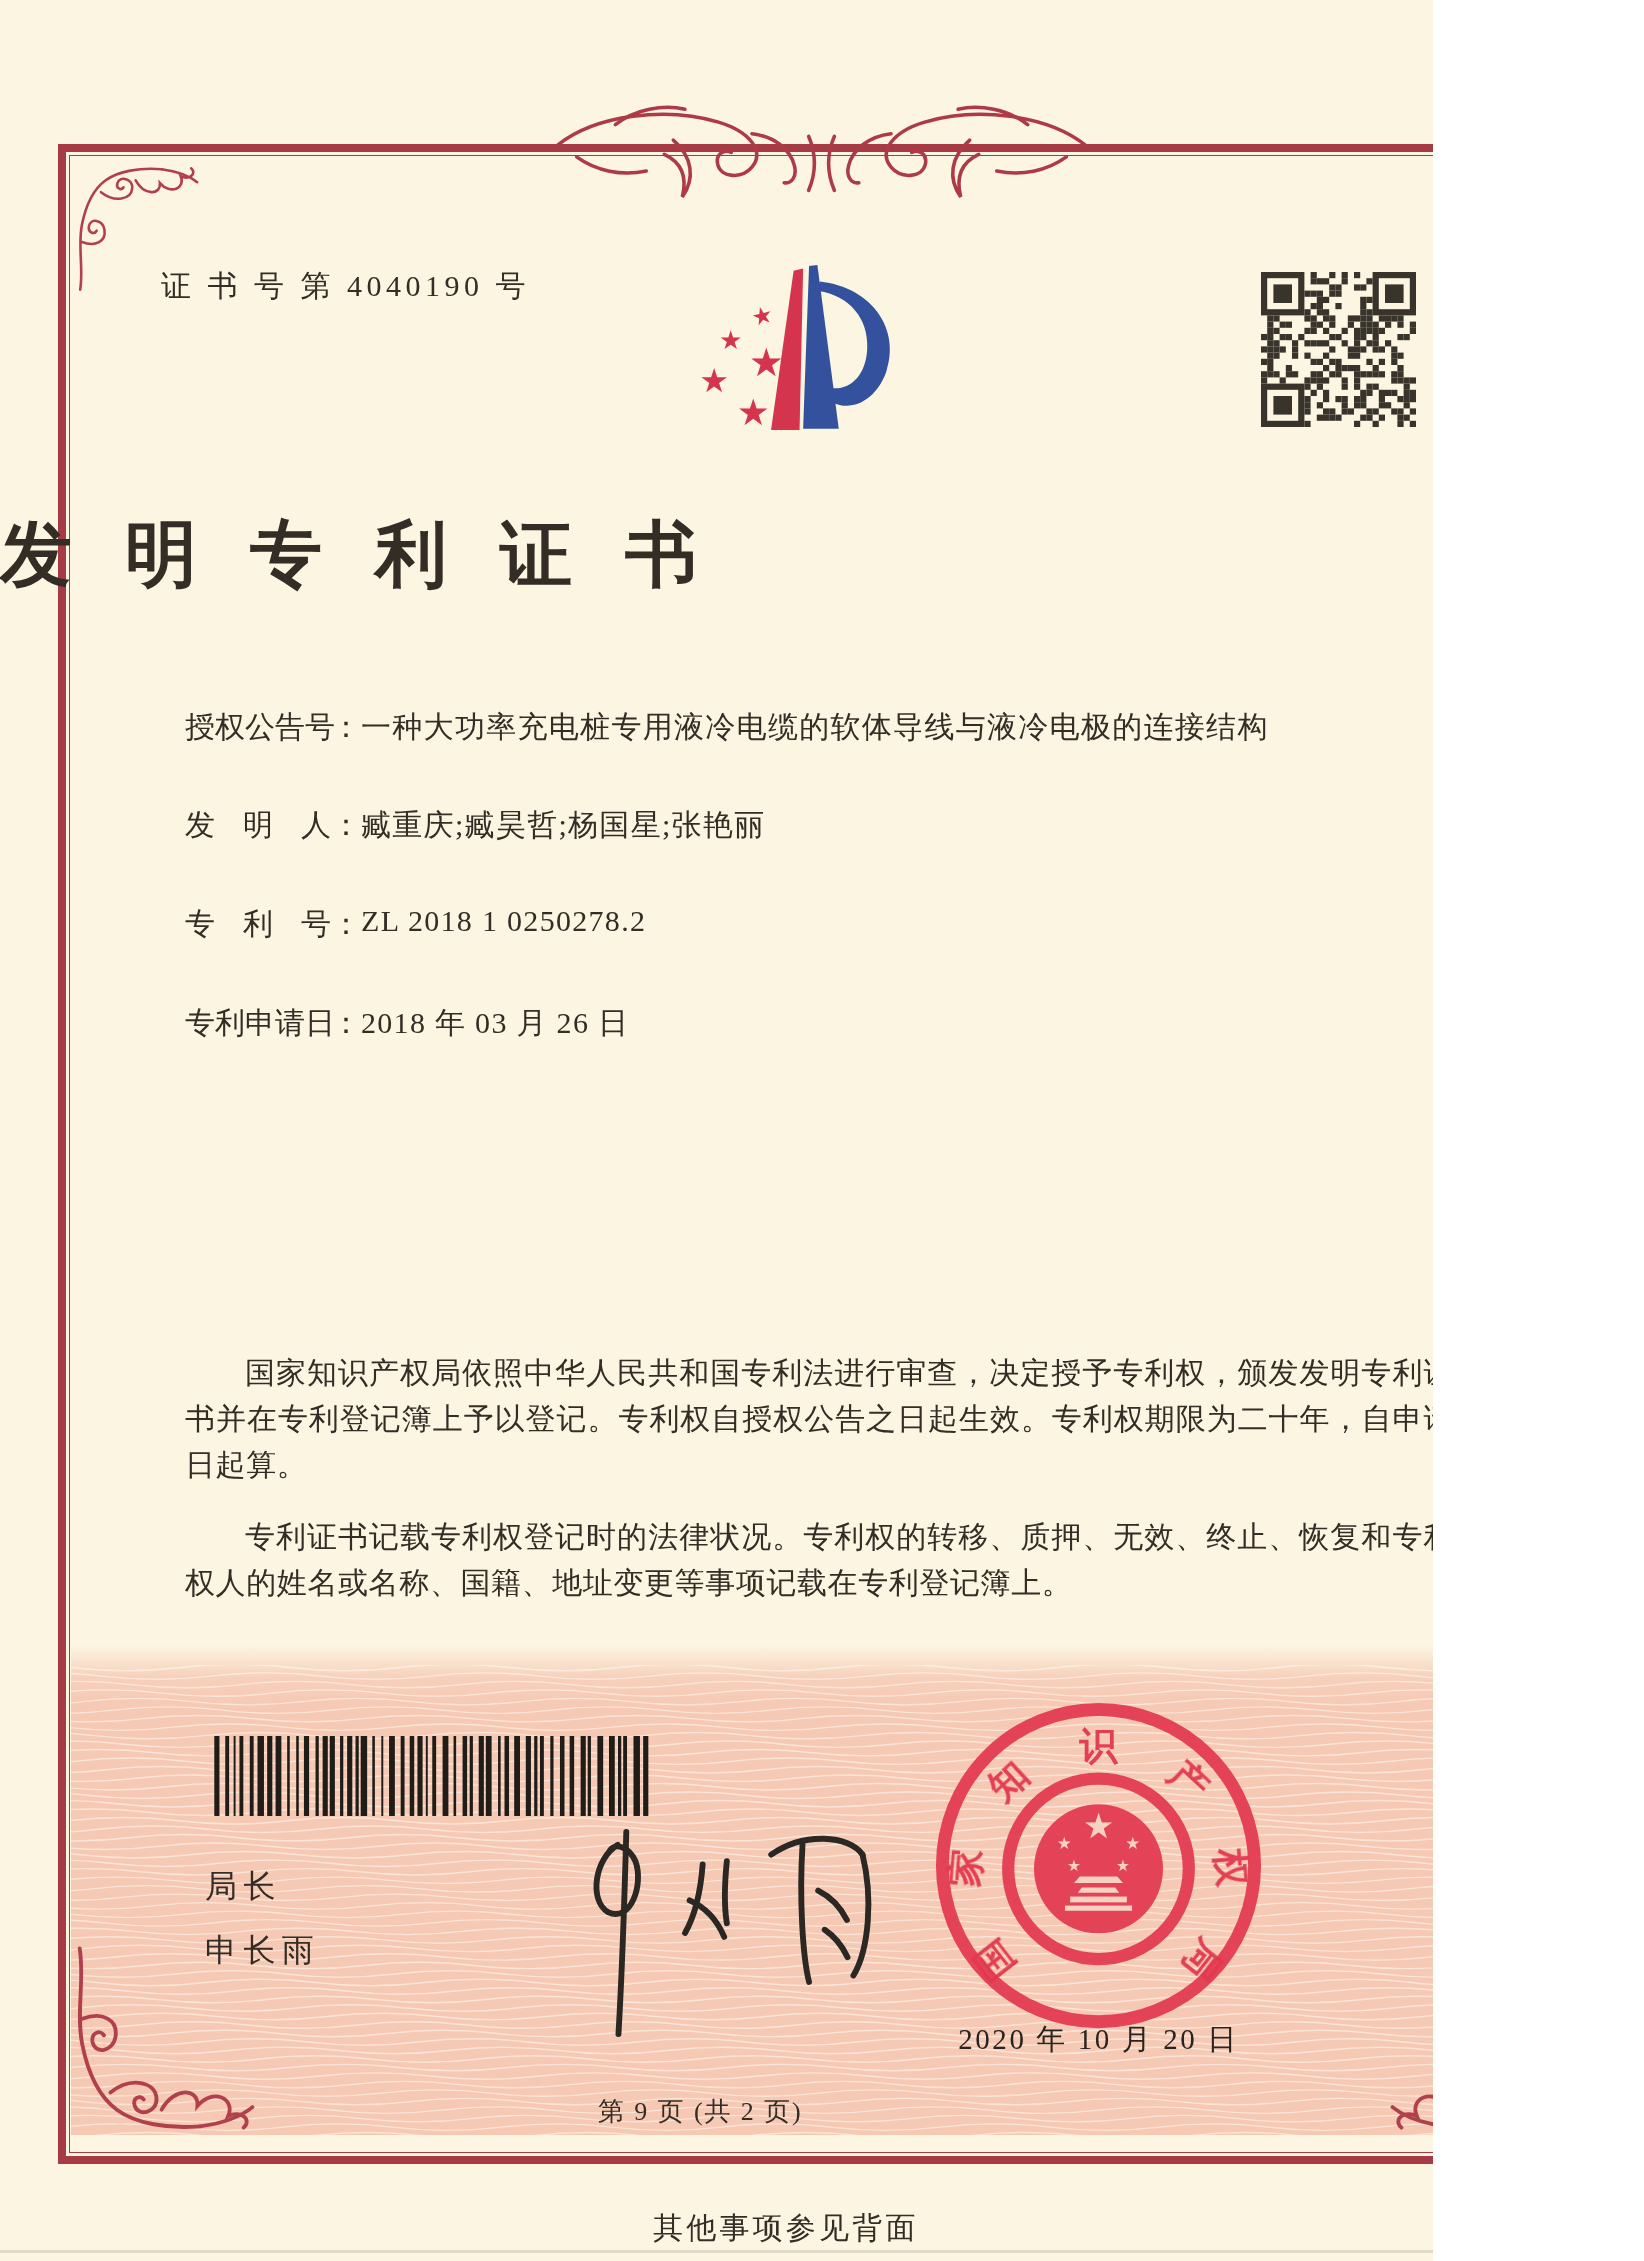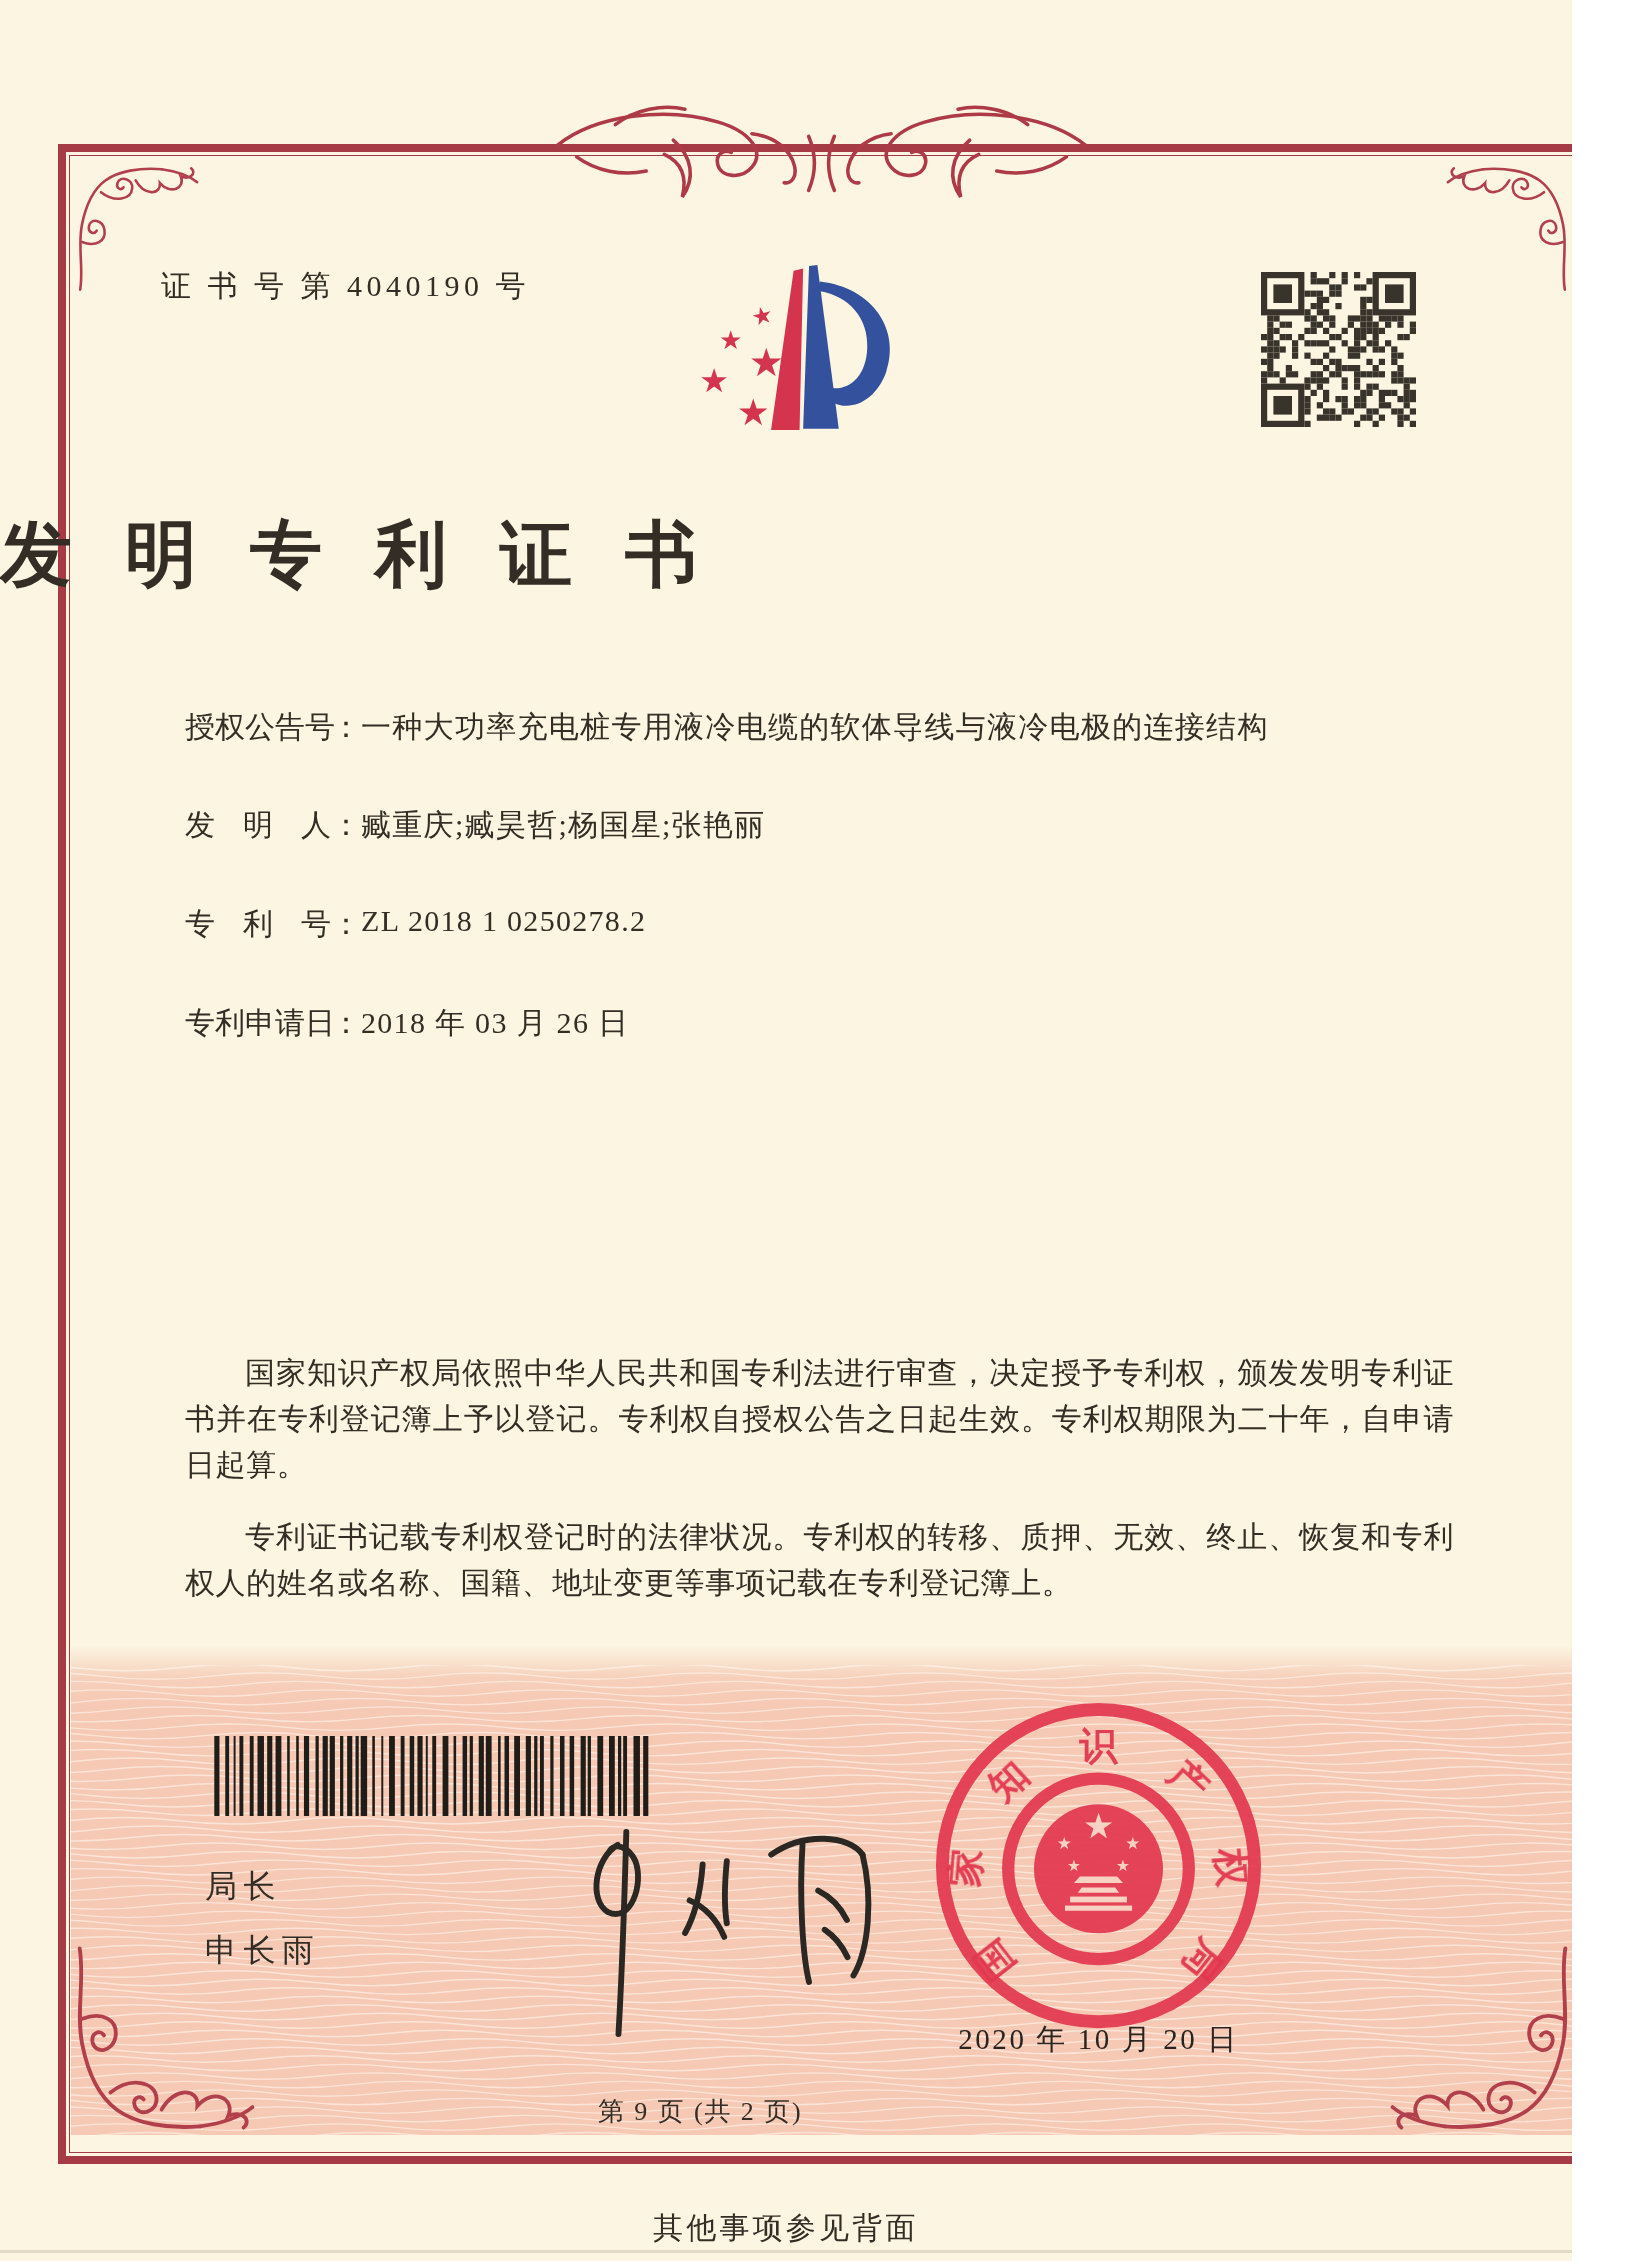--- a/index.html
+++ b/index.html
@@ -1,16 +1,16 @@
 <!DOCTYPE html>
 <html style="font-size:10.3px"><head>
 <meta charset="utf-8">
 <style>
   html,body{margin:0;padding:0}
-  #page{position:relative;width:1572px;height:2261px;background:#fbf5e1;overflow:hidden;
+  #page{position:relative;width:1433px;height:2261px;background:#fbf5e1;overflow:hidden;
         font-family:"Liberation Serif","DejaVu Serif",serif;color:#332d26}
   
   .frame{position:absolute;left:58px;top:144px;width:1529px;height:2004px;border:8.4px solid #a63b46}
   .frame-inner{position:absolute;inset:2.6px;border:1.9px solid #a63b46}
   
   .cert-no{position:absolute;left:161px;top:266px;font-size:30px;letter-spacing:4.5px;white-space:nowrap}
   .title-wrap{position:absolute;left:0;right:0;top:507px;text-align:left}
   .title{font-size:72px;font-weight:bold;letter-spacing:53px;margin-right:-53px;white-space:nowrap}
   
   .frow{position:absolute;left:185px;font-size:30px;white-space:nowrap}

